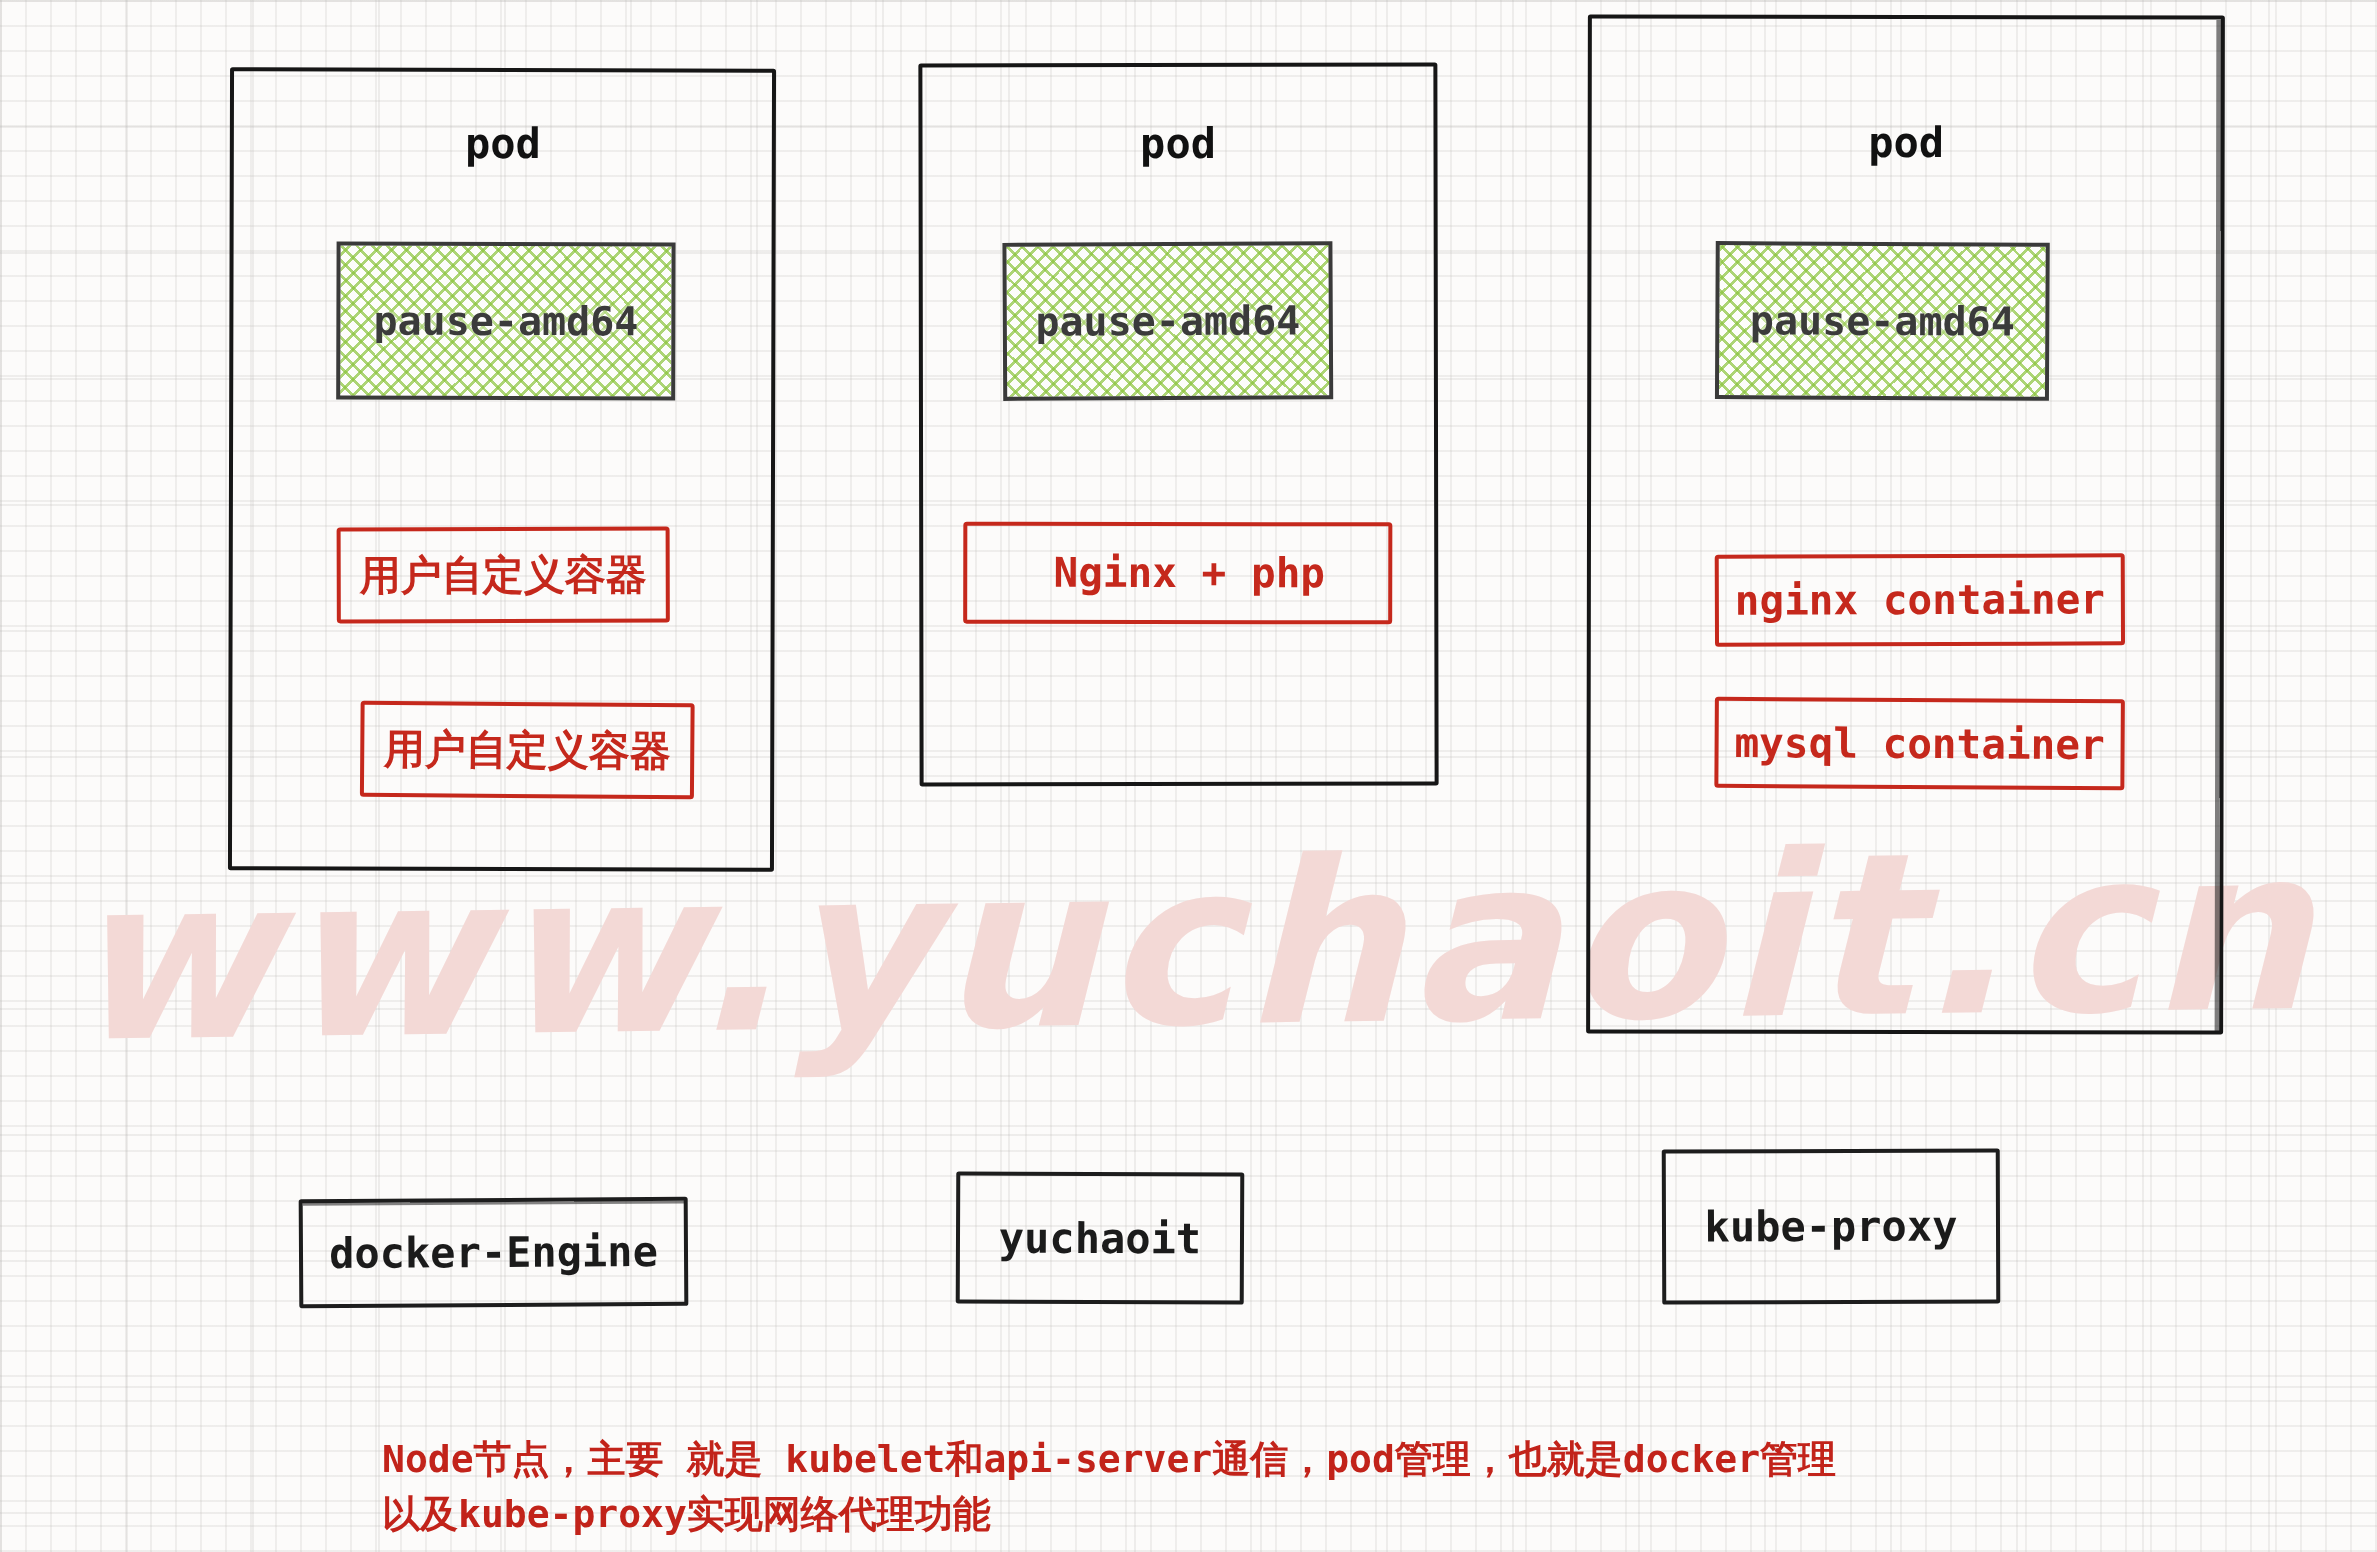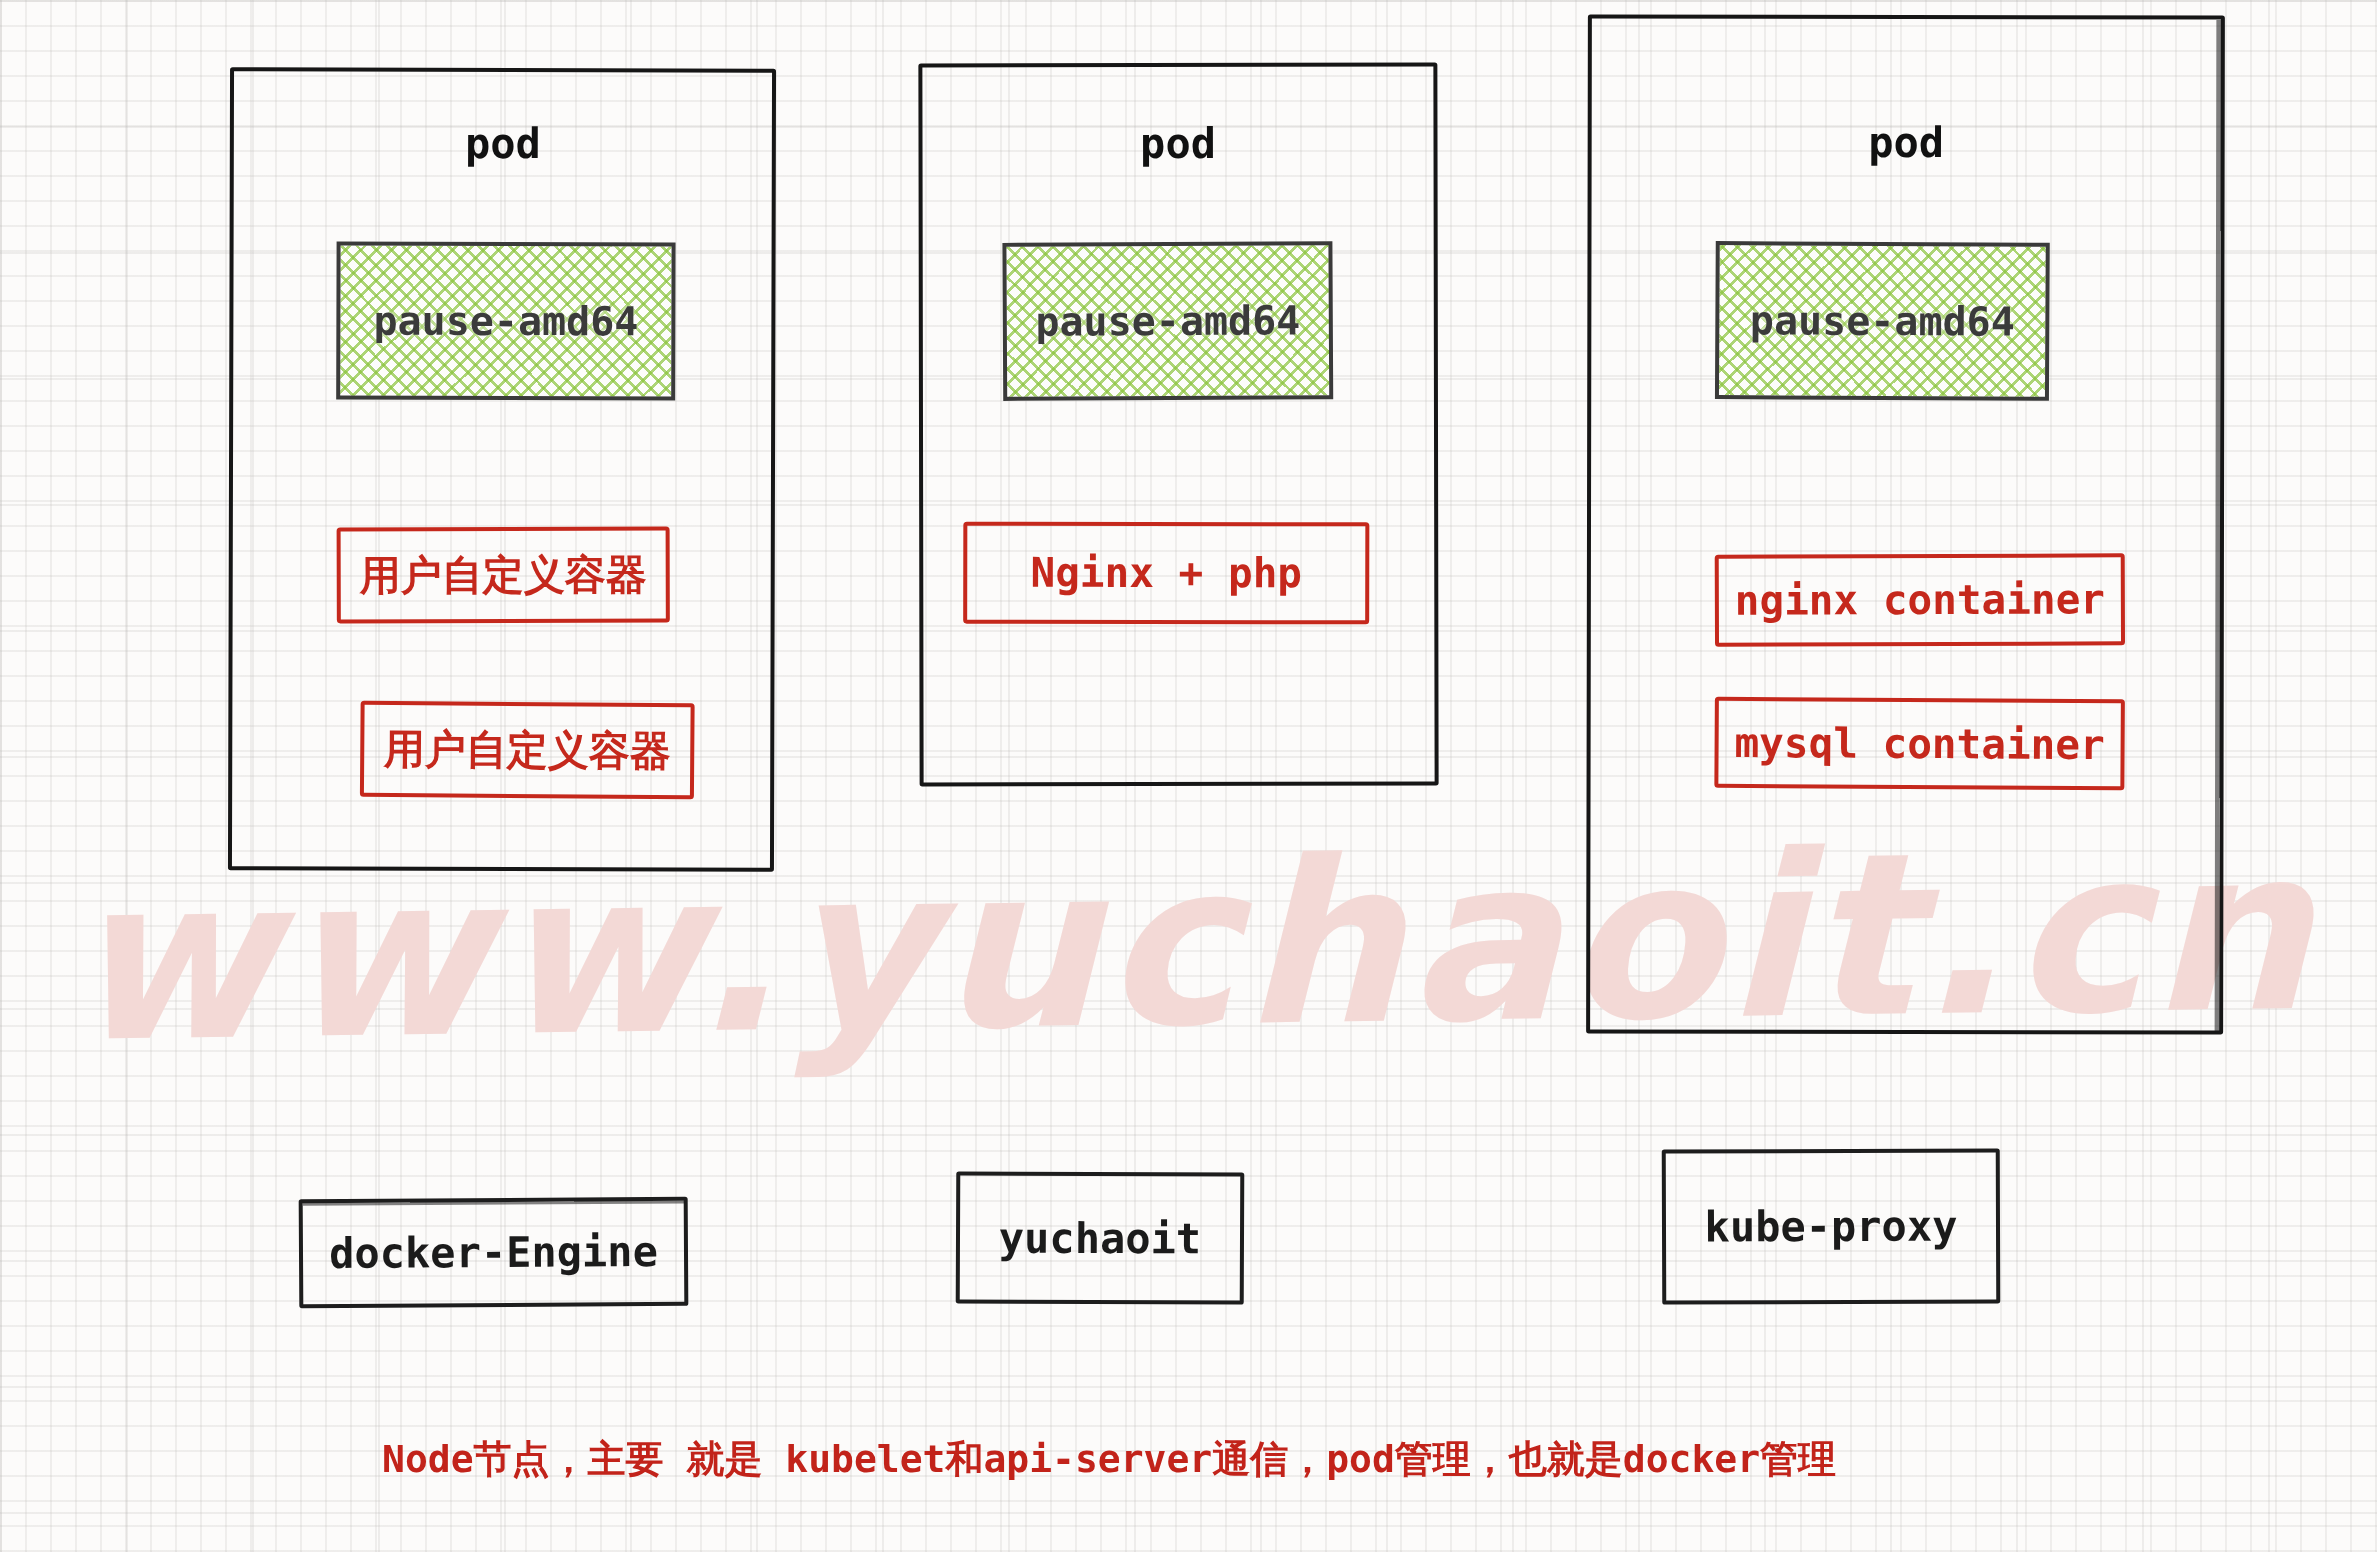--- a/index.html
+++ b/index.html
@@ -93,21 +93,21 @@
   }
   .red-label {
     color: #c5281c;
     font-weight: 700;
     font-size: 41px;
     white-space: nowrap;
   }
   .red-label.cjk { font-family: "DejaVu Sans", sans-serif; }
   .r1a { left: 104px; top: 455px; width: 325px; height: 88px;  transform: rotate(-0.3deg); }
   .r1b { left: 128px; top: 630px; width: 326px; height: 88px;  transform: rotate(0.3deg); }
-  .r2a { left: 40px;  top: 455px; width: 398px; height: 94px; transform: rotate(0.2deg); }
+  .r2a { left: 40px;  top: 455px; width: 398px; height: 94px; transform: rotate(0.2deg); padding-left: 23px; }
   .r3a { left: 124px; top: 535px; width: 402px; height: 84px;  transform: rotate(-0.3deg); }
   .r3b { left: 124px; top: 679px; width: 402px; height: 83px;  transform: rotate(0.25deg); }
 
   
   .node-box {
     position: absolute;
     border: 4.5px solid #1d1d1d;
     border-radius: 2.7px;
     display: flex; align-items: center; justify-content: center;
     z-index: 2;
@@ -185,16 +185,17 @@
   </div>
   <div class="node-box kubelet">
     <span class="node-label">yuchaoit</span>
   </div>
   <div class="node-box kubeproxy">
     <span class="node-label">kube-proxy</span>
   </div>
 
   <div class="note">
     <div>Node节点，主要 就是 kubelet和api-server通信，pod管理，也就是docker管理</div>
+    <div>以及kube-proxy实现网络代理功能</div>
   </div>
 
 </div>
 
 
 </body></html>

